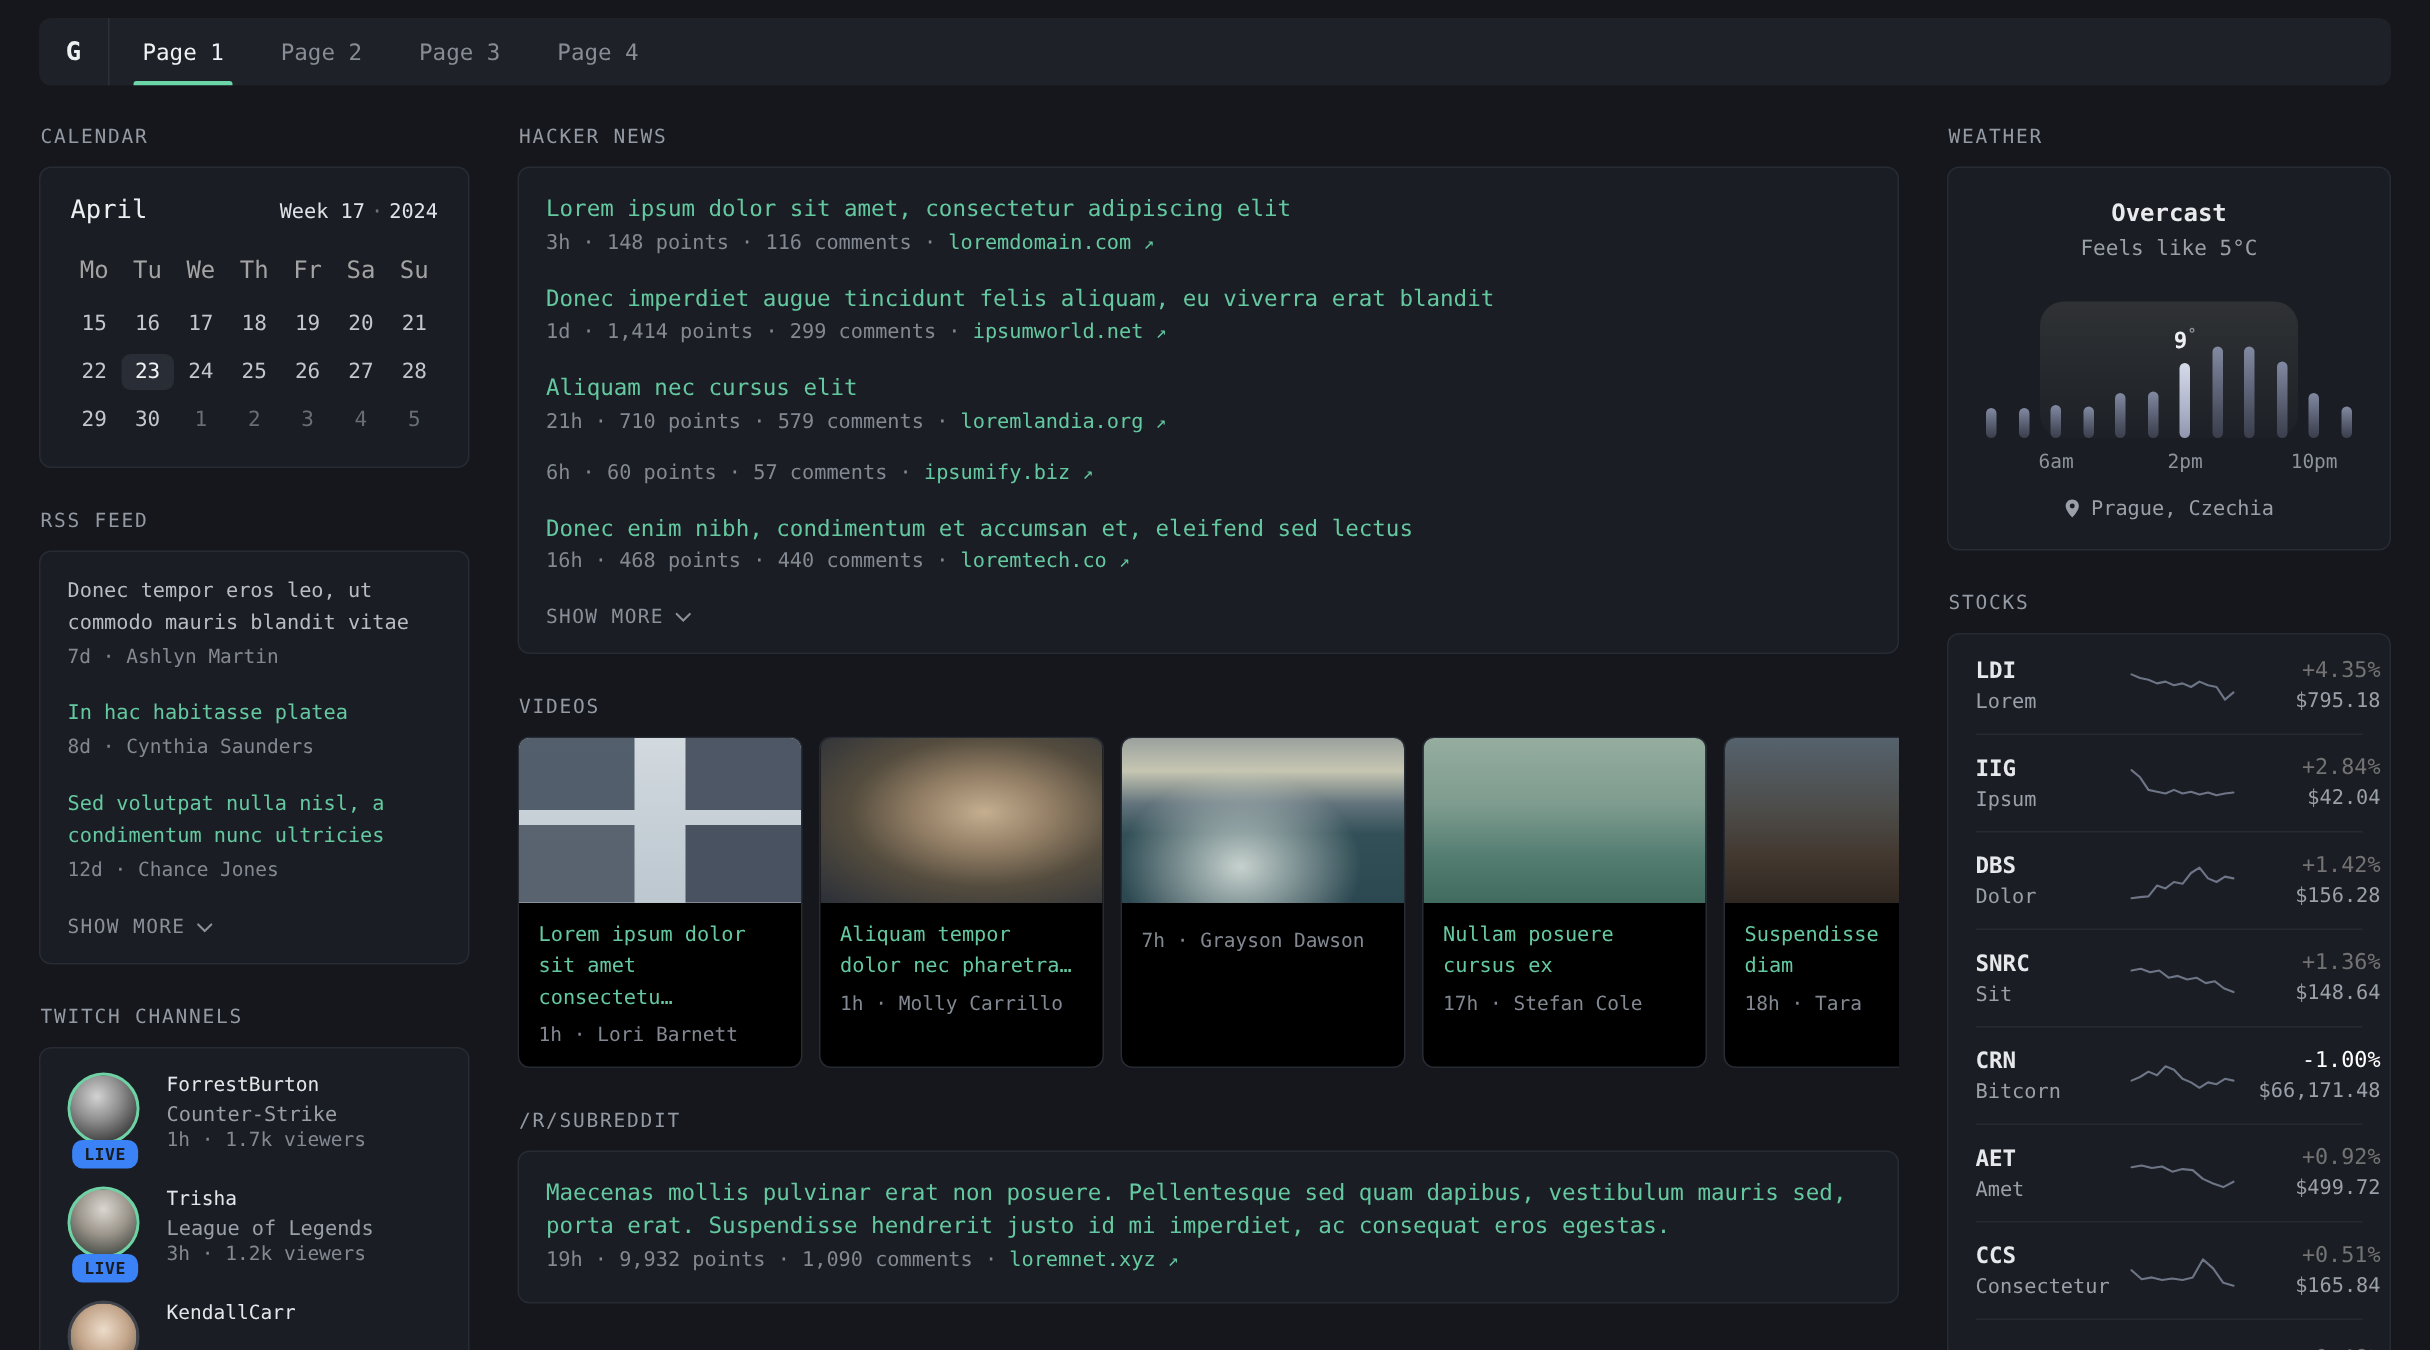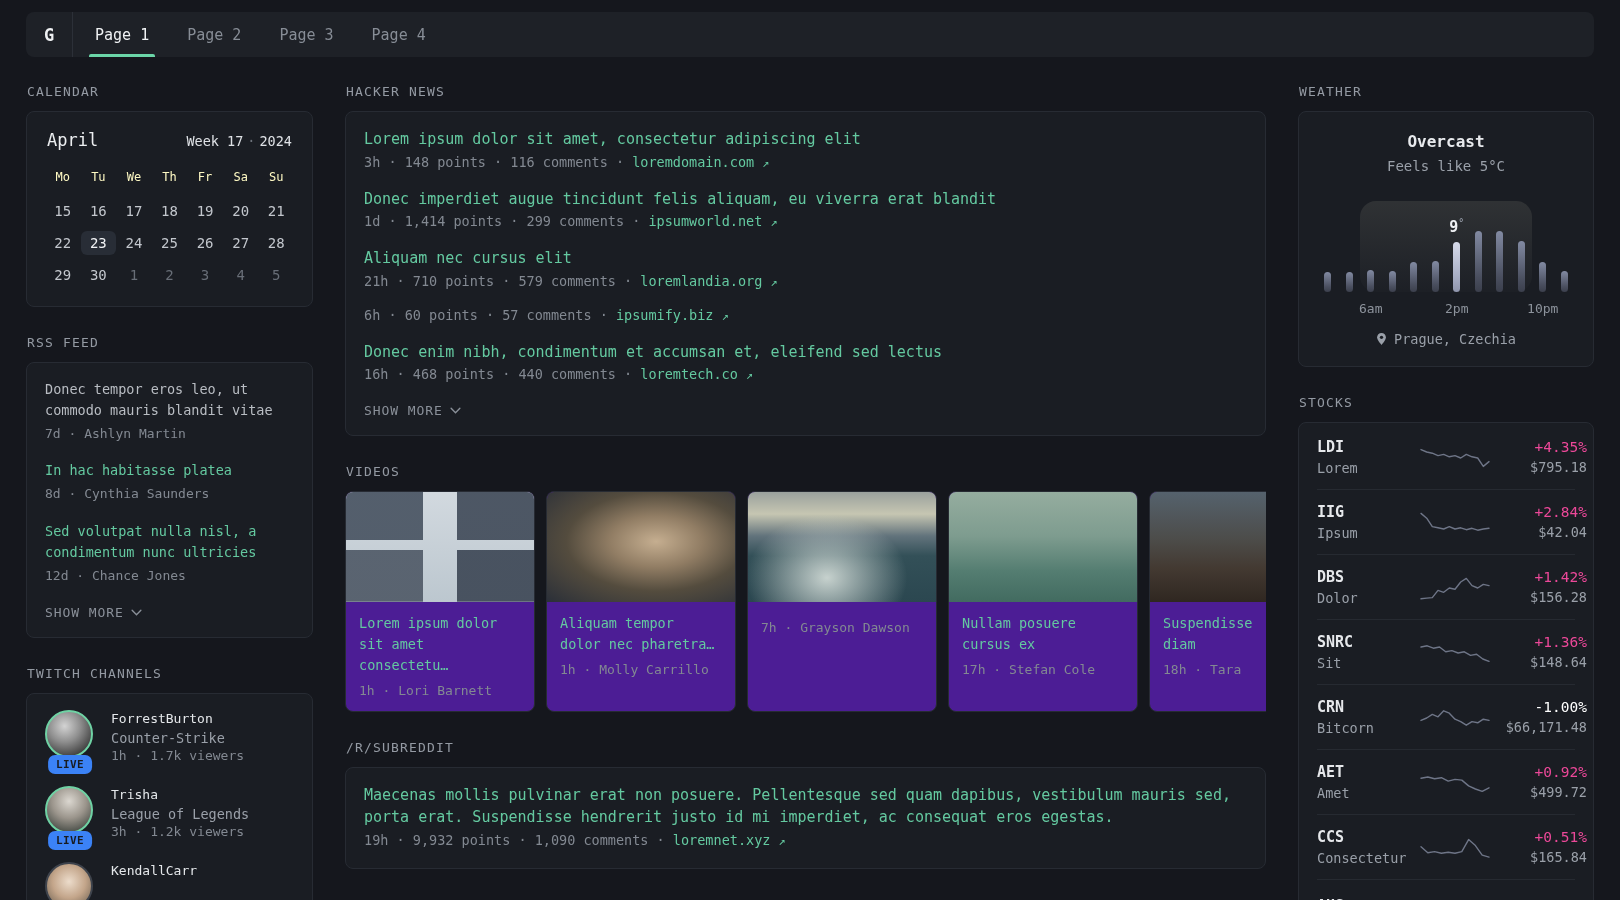--- a/index.html
+++ b/index.html
@@ -43,21 +43,21 @@
   .card {
     background:#1a1d23; border:1px solid #272b33; border-radius:8px;
     padding:16px 18px;
   }
   
   .cal-top { display:flex; justify-content:space-between; align-items:baseline; padding:2px 2px 0; }
   .cal-month { font-size:17px; color:#eceef0; }
   .cal-week { font-size:13.5px; color:#dfe2e6; }
   .cal-week .dot { color:#6d737c; padding:0 4px; }
   .cal-grid { display:grid; grid-template-columns:repeat(7,1fr); margin-top:16px; row-gap:1px; }
-  .cal-wd { text-align:center; font-size:12px; color:#fef9c3; padding:4px 0 10px; }
+  .cal-wd { text-align:center; font-size:16px; color:#a3a3a3; padding:4px 0 10px; }
   .cal-day {
     height:31px; display:flex; align-items:center; justify-content:center;
     font-size:14px; color:#c3c7cd;
   }
   .cal-day.muted { color:#686e77; }
   .cal-day.selected span {
     background:#282d36; color:#f0f2f4; border-radius:6px;
     padding:4px 9px;
   }
   
@@ -94,21 +94,21 @@
   .tw-meta { color:#838992; font-size:13px; margin-top:2px; }
   
   .hn-item { margin-bottom:18px; }
   .hn-title { color:#64c9a0; font-size:15px; line-height:1.5; cursor:pointer; display:block; }
   .hn-meta { color:#838992; font-size:13.5px; margin-top:3px; }
   .hn-domain { color:#64c9a0; cursor:pointer; }
   .ext-arrow { font-size:12px; }
   
   .videos-row { display:flex; gap:11px; overflow:hidden; }
   .video-card {
-    flex:0 0 190px; background:#4c1d95; border:1px solid #272b33;
+    flex:0 0 190px; background:#000000; border:1px solid #272b33;
     border-radius:8px; overflow:hidden; cursor:pointer;
   }
   .video-thumb { height:110px; }
   .thumb-1 {
     background:
       linear-gradient(0deg, rgba(77,88,102,.95), rgba(77,88,102,.95)) no-repeat 0 0 / 41% 44%,
       linear-gradient(0deg, rgba(70,80,94,.95), rgba(70,80,94,.95)) no-repeat 100% 0 / 41% 44%,
       linear-gradient(0deg, rgba(84,94,107,.95), rgba(84,94,107,.95)) no-repeat 0 100% / 41% 47%,
       linear-gradient(0deg, rgba(66,76,90,.95), rgba(66,76,90,.95)) no-repeat 100% 100% / 41% 47%,
       linear-gradient(180deg,#d2d9df,#bcc7cf);
@@ -163,21 +163,21 @@
     display:flex; align-items:center; gap:10px;
     padding:13px 0; border-bottom:1px solid #262a31; cursor:pointer;
   }
   .stock-row:last-child { border-bottom:none; }
   .stock-id { width:92px; flex:none; }
   .stock-sym { color:#e6e8eb; font-size:15px; font-weight:bold; }
   .stock-name { color:#9aa0a9; font-size:13.5px; margin-top:4px; }
   .stock-spark { flex:1; display:flex; justify-content:center; }
   .stock-right { width:86px; flex:none; text-align:right; }
   .stock-chg { font-size:14.5px; }
-  .stock-chg.up { color:#ec4899; }
+  .stock-chg.up { color:#737373; }
   .stock-chg.down { color:#ffffff; }
   .stock-price { color:#9aa0a9; font-size:13.5px; margin-top:4px; }
 </style>
 </head>
 <body>
 
 <div class="nav">
   <div class="nav-logo">G</div>
   <div class="nav-divider"></div>
   <div class="nav-tabs">

